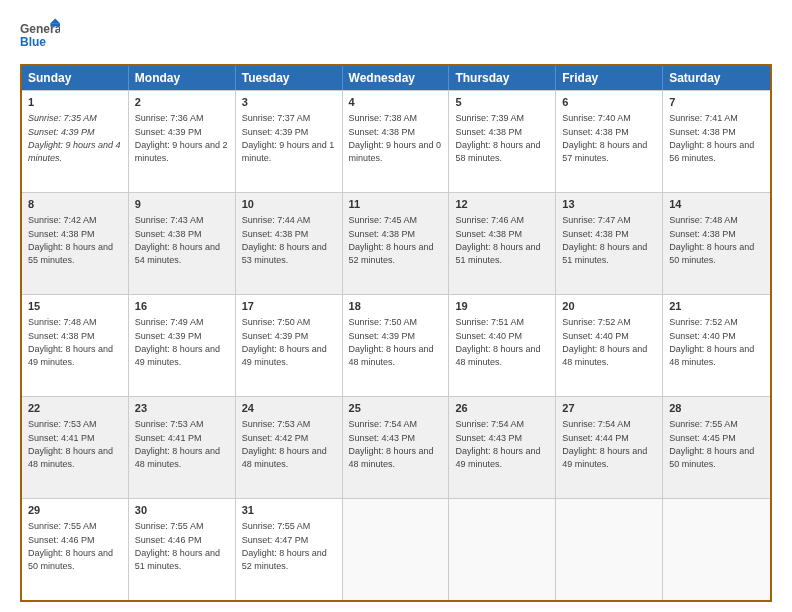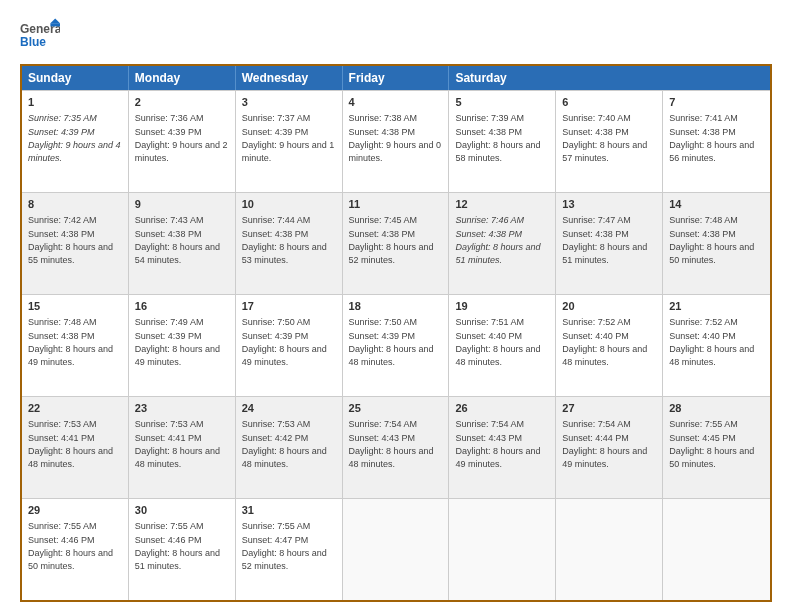--- a/index.html
+++ b/index.html
@@ -113,21 +113,23 @@
     <div class="title-section">
       <div class="month-title"></div>
       <div class="location"></div>
     </div>
   </div>
 
   <div class="calendar">
     <div class="cal-header" id="cal-header">
         <div class="cal-header-cell">Sunday</div>
         <div class="cal-header-cell">Monday</div>
+        <div class="cal-header-cell">Tuesday</div>
         <div class="cal-header-cell">Wednesday</div>
+        <div class="cal-header-cell">Thursday</div>
         <div class="cal-header-cell">Friday</div>
         <div class="cal-header-cell">Saturday</div>
       </div>
     <div class="cal-body" id="cal-body">
         <div class="cal-row">
           <div class="cal-cell"><span class="day-num">1</span><span class="cell-text" style="white-space: pre-line; font-style: italic;">Sunrise: 7:35 AM
 Sunset: 4:39 PM
 Daylight: 9 hours and 4 minutes.</span></div>
           <div class="cal-cell"><span class="day-num">2</span><span class="cell-text" style="white-space: pre-line;">Sunrise: 7:36 AM
 Sunset: 4:39 PM
@@ -154,21 +156,21 @@
 Daylight: 8 hours and 55 minutes.</span></div>
           <div class="cal-cell shaded"><span class="day-num">9</span><span class="cell-text" style="white-space: pre-line; margin-top: 12px;">Sunrise: 7:43 AM
 Sunset: 4:38 PM
 Daylight: 8 hours and 54 minutes.</span></div>
           <div class="cal-cell shaded"><span class="day-num">10</span><span class="cell-text" style="white-space: pre-line; text-align: right;">Sunrise: 7:44 AM
 Sunset: 4:38 PM
 Daylight: 8 hours and 53 minutes.</span></div>
           <div class="cal-cell shaded"><span class="day-num">11</span><span class="cell-text" style="white-space: pre-line;">Sunrise: 7:45 AM
 Sunset: 4:38 PM
 Daylight: 8 hours and 52 minutes.</span></div>
-          <div class="cal-cell shaded"><span class="day-num">12</span><span class="cell-text" style="white-space: pre-line; font-style: italic;">Sunrise: 7:46 AM
+          <div class="cal-cell shaded"><span class="day-num">12</span><span class="cell-text" style="white-space: pre-line;">Sunrise: 7:46 AM
 Sunset: 4:38 PM
 Daylight: 8 hours and 51 minutes.</span></div>
           <div class="cal-cell shaded"><span class="day-num">13</span><span class="cell-text" style="white-space: pre-line; margin-top: 32px;">Sunrise: 7:47 AM
 Sunset: 4:38 PM
 Daylight: 8 hours and 51 minutes.</span></div>
           <div class="cal-cell shaded"><span class="day-num">14</span><span class="cell-text" style="white-space: pre-line;">Sunrise: 7:48 AM
 Sunset: 4:38 PM
 Daylight: 8 hours and 50 minutes.</span></div>
         </div>
         <div class="cal-row">

